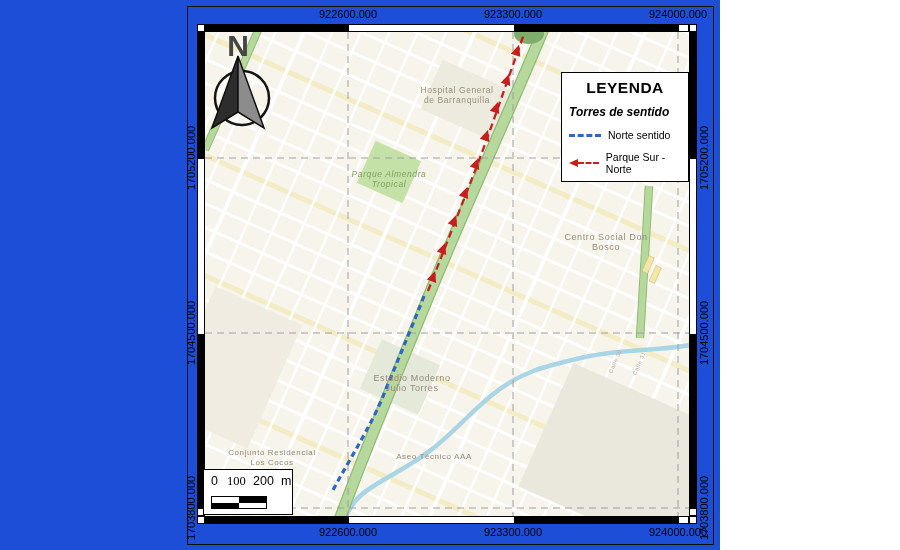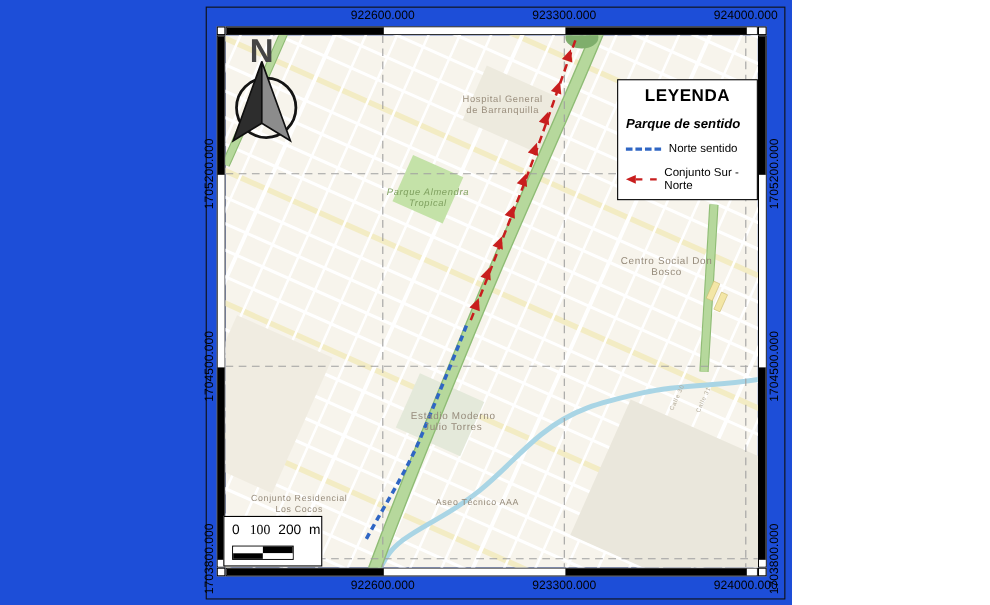--- a/index.html
+++ b/index.html
@@ -287,27 +287,27 @@
     <div class="sbar">
       <i class="w"></i>
         <i class="k"></i>
         <i class="k"></i>
         <i class="w"></i>
     </div>
   </div>
 
   <div class="legend">
     <div class="ltitle">LEYENDA</div>
-    <div class="lsub">Parque de sentido</div>
+    <div class="lsub">Torres de sentido</div>
     <div class="lrow">
       <div class="ls-blue" id="ls-blue" style="border-top-color: rgb(47, 102, 196);"></div>
       <div class="txt">Norte sentido</div>
     </div>
     <div class="lrow">
       <div class="ls-red-wrap">
         <div class="ls-red-tri" id="ls-red-tri" style="border-right-color: rgb(200, 30, 30);"></div>
         <div class="ls-red-line" id="ls-red-line" style="border-top-color: rgb(200, 30, 30);"></div>
       </div>
-      <div class="txt">Conjunto Sur - Norte</div>
+      <div class="txt">Parque Sur - Norte</div>
     </div>
   </div>
 
 </div>
 
 </body></html>

